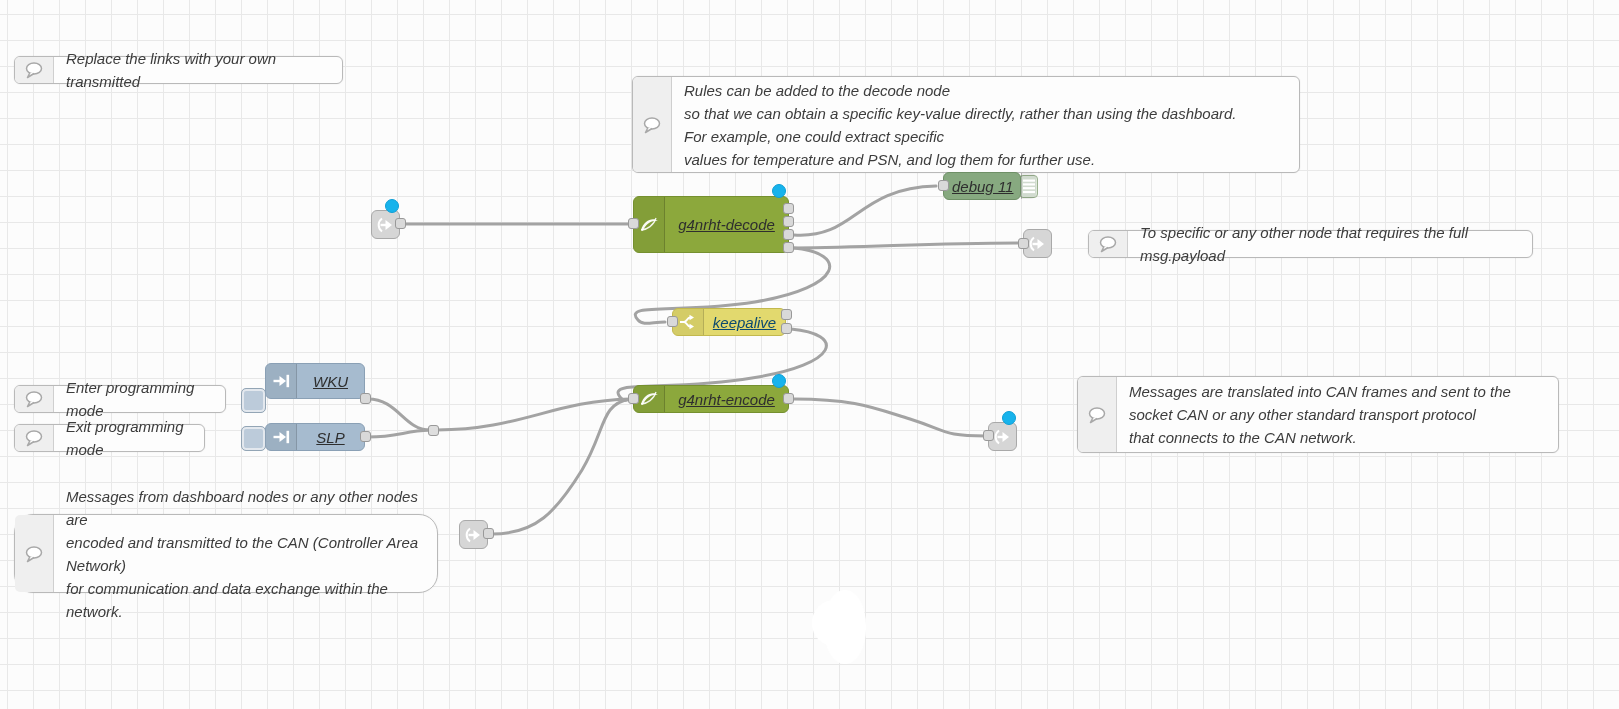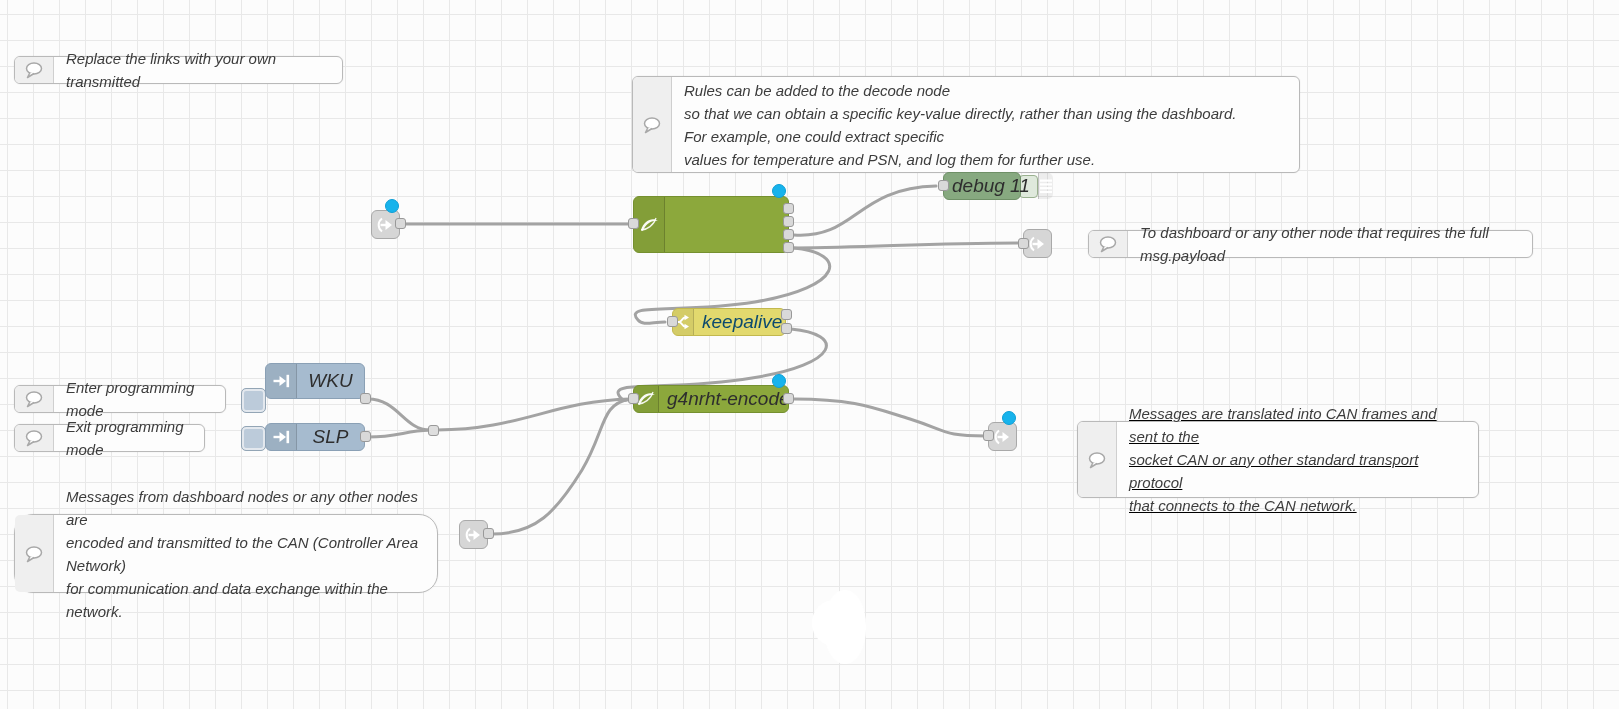--- a/index.html
+++ b/index.html
@@ -12,21 +12,21 @@
       linear-gradient(to bottom,#e8e8e8 1px,transparent 1px);
     background-size:26px 26px;
     background-position:7px 14px;
   }
   svg.wires{position:absolute;left:0;top:0;z-index:1;}
   svg.wires path{stroke:#a3a3a3;stroke-width:3;fill:none;stroke-linecap:round;}
 
   
   .nd{position:absolute;box-sizing:border-box;border-radius:6px;z-index:3;display:flex;align-items:stretch;}
   .nd .icell{display:flex;align-items:center;justify-content:center;background:rgba(0,0,0,0.06);}
-  .nd .lbl{flex:1;display:flex;align-items:center;font-style:italic;font-size:19px;color:#333;padding:2px 8px;white-space:nowrap;}
+  .nd .lbl{flex:1;display:flex;align-items:center;font-style:italic;font-size:15px;color:#333;padding:2px 8px;white-space:nowrap;text-decoration:underline;}
   .port{position:absolute;width:11px;height:11px;background:#d9d9d9;border:1px solid #999;border-radius:3px;box-sizing:border-box;z-index:4;}
   .dot{position:absolute;width:14px;height:14px;border-radius:50%;background:#17b3ec;border:1px solid #0e9fd6;box-sizing:border-box;z-index:5;}
 
   
   .comment{position:absolute;box-sizing:border-box;background:#fdfdfd;border:1px solid #b9b9b9;border-radius:6px;display:flex;z-index:3;box-shadow:0 0 0 1px rgba(0,0,0,0.02);}
   .comment .icell{width:38px;background:#efefef;border-right:1px solid #cfcfcf;border-radius:5px 0 0 5px;display:flex;align-items:center;justify-content:center;}
   .comment .ctext{flex:1;display:flex;align-items:center;font-style:italic;font-size:15px;color:#3c3c3c;padding:3px 12px;white-space:pre-line;line-height:23px;}
 
   
   .olive{background:#8ca83c;border:1px solid #75902f;}
@@ -112,24 +112,24 @@
     <div class="ctext">Exit programming mode</div>
   </div>
 
   <div class="comment" style="left:1088px;top:230px;width:445px;height:28px;">
     <div class="icell">
       <svg width="22" height="20" viewBox="0 0 22 20">
           <ellipse cx="11" cy="8.5" rx="7.5" ry="5.5" fill="#fff" stroke="#a8a8a8" stroke-width="1.5"></ellipse>
           <path d="M7 12.5 L4.5 17.5 L11 13.5" fill="#fff" stroke="#a8a8a8" stroke-width="1.5" stroke-linejoin="round"></path>
         </svg>
     </div>
-    <div class="ctext">To dashboard or any other node that requires the full msg.payload</div>
-  </div>
-
-  <div class="comment" style="left:1077px;top:421px;width:402px;height:77px;text-decoration:underline;">
+    <div class="ctext">To specific or any other node that requires the full msg.payload</div>
+  </div>
+
+  <div class="comment" style="left:1077px;top:376px;width:482px;height:77px;">
     <div class="icell">
       <svg width="22" height="20" viewBox="0 0 22 20">
           <ellipse cx="11" cy="8.5" rx="7.5" ry="5.5" fill="#fff" stroke="#a8a8a8" stroke-width="1.5"></ellipse>
           <path d="M7 12.5 L4.5 17.5 L11 13.5" fill="#fff" stroke="#a8a8a8" stroke-width="1.5" stroke-linejoin="round"></path>
         </svg>
     </div>
     <div class="ctext">Messages are translated into CAN frames and sent to the
 socket CAN or any other standard transport protocol
 that connects to the CAN network.</div>
   </div>
@@ -156,20 +156,21 @@
   <div class="dot" style="left:385px;top:199px;"></div>
   <div class="port" style="left:395px;top:218px;"></div>
 
   <div class="nd olive" style="left:633px;top:196px;width:156px;height:57px;">
     <div class="icell">
       <svg width="24" height="24" viewBox="0 0 24 24">
         <path d="M4 17 C7 7 16 4 21 8 C14 7 8 12 6 18 Z" fill="#fff" opacity="0.95"></path>
         <path d="M19 5 C17 12 10 17 4 17" stroke="#fff" stroke-width="1.3" fill="none" opacity="0.9"></path>
       </svg>
     </div>
+    <div class="lbl">g4nrht-decode</div>
   </div>
   <div class="dot" style="left:772px;top:184px;"></div>
   <div class="port" style="left:628px;top:218px;"></div>
   <div class="port" style="left:783px;top:203px;"></div>
   <div class="port" style="left:783px;top:216px;"></div>
   <div class="port" style="left:783px;top:229px;"></div>
   <div class="port" style="left:783px;top:242px;"></div>
 
   <div class="dbg-btn" style="left:1019px;top:175px;"></div>
   <div class="nd debug" style="left:943px;top:172px;width:78px;height:28px;">

